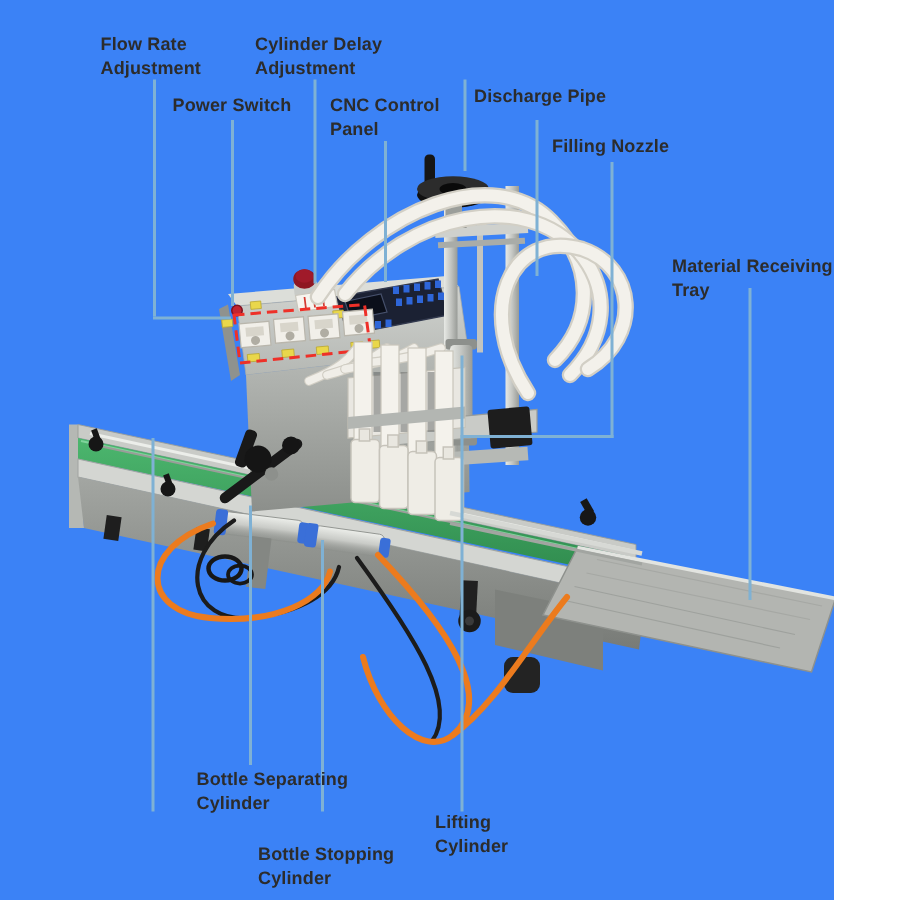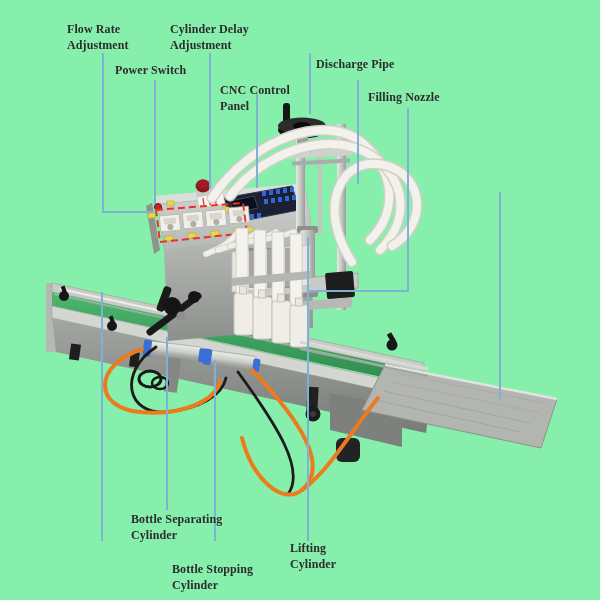--- a/index.html
+++ b/index.html
@@ -8,31 +8,31 @@
     --tube_orange:#ec7b1e;
     --button_blue:#2e66d9;
     --fitting_blue:#3a6fd8;
     --panel_navy:#1b2133;
     --estop_red:#8f1722;
     --yellow_tag:#e9d74b;
     --belt_green:#3fa661;
     --text_color:#2c2c2c;
   }
   html,body{margin:0;padding:0;background:#fff;}
-  .stage{position:relative;width:600px;height:600px;background:#86efac;overflow:hidden;
-         font-family:Liberation Serif, serif;}
+  .stage{position:relative;width:556px;height:600px;background:#3b82f6;overflow:hidden;
+         font-family:Liberation Sans, sans-serif;}
   svg.machine{position:absolute;left:0;top:0;}
   .lbl{position:absolute;font-weight:bold;font-size:12px;line-height:15.5px;
        color:var(--text_color);white-space:pre-line;letter-spacing:.1px;}
   .ln{position:absolute;background:var(--leader_line);}
   .v{width:2px;} .h{height:2px;}
   
   #lbl-flow{left:67px;top:22px;} #lbl-delay{left:170px;top:22px;}
   #lbl-height{left:268px;top:22px;} #lbl-power{left:115px;top:63px;}
-  #lbl-cnc{left:220px;top:63px;margin-top:20px;} #lbl-discharge{left:316px;top:57px;text-align:right;}
+  #lbl-cnc{left:220px;top:63px;} #lbl-discharge{left:316px;top:57px;text-align:right;}
   #lbl-nozzle{left:368px;top:90px;} #lbl-tray{left:448px;top:170px;}
   #lbl-separating{left:131px;top:512px;} #lbl-guardrail{left:62px;top:541px;}
   #lbl-stopping{left:172px;top:562px;} #lbl-lifting{left:290px;top:541px;}
   
   #ln-flow-v{left:102px;top:53px;height:158px;} #ln-flow-h{left:102px;top:211px;width:52px;}
   #ln-power{left:154px;top:80px;height:124px;}
   #ln-delay{left:209px;top:53px;height:136px;}
   #ln-cnc{left:256px;top:94px;height:94px;}
   #ln-height{left:309px;top:53px;height:61px;}
   #ln-discharge{left:357px;top:80px;height:104px;}
@@ -320,19 +320,21 @@
 
   <div class="lbl" id="lbl-flow">Flow Rate
 Adjustment</div>
   <div class="lbl" id="lbl-delay">Cylinder Delay
 Adjustment</div>
   <div class="lbl" id="lbl-power">Power Switch</div>
   <div class="lbl" id="lbl-cnc">CNC Control
 Panel</div>
   <div class="lbl" id="lbl-discharge">Discharge Pipe</div>
   <div class="lbl" id="lbl-nozzle">Filling Nozzle</div>
+  <div class="lbl" id="lbl-tray">Material Receiving
+Tray</div>
   <div class="lbl" id="lbl-separating">Bottle Separating
 Cylinder</div>
   <div class="lbl" id="lbl-stopping">Bottle Stopping
 Cylinder</div>
   <div class="lbl" id="lbl-lifting">Lifting
 Cylinder</div>
 </div>
 
 </body></html>

